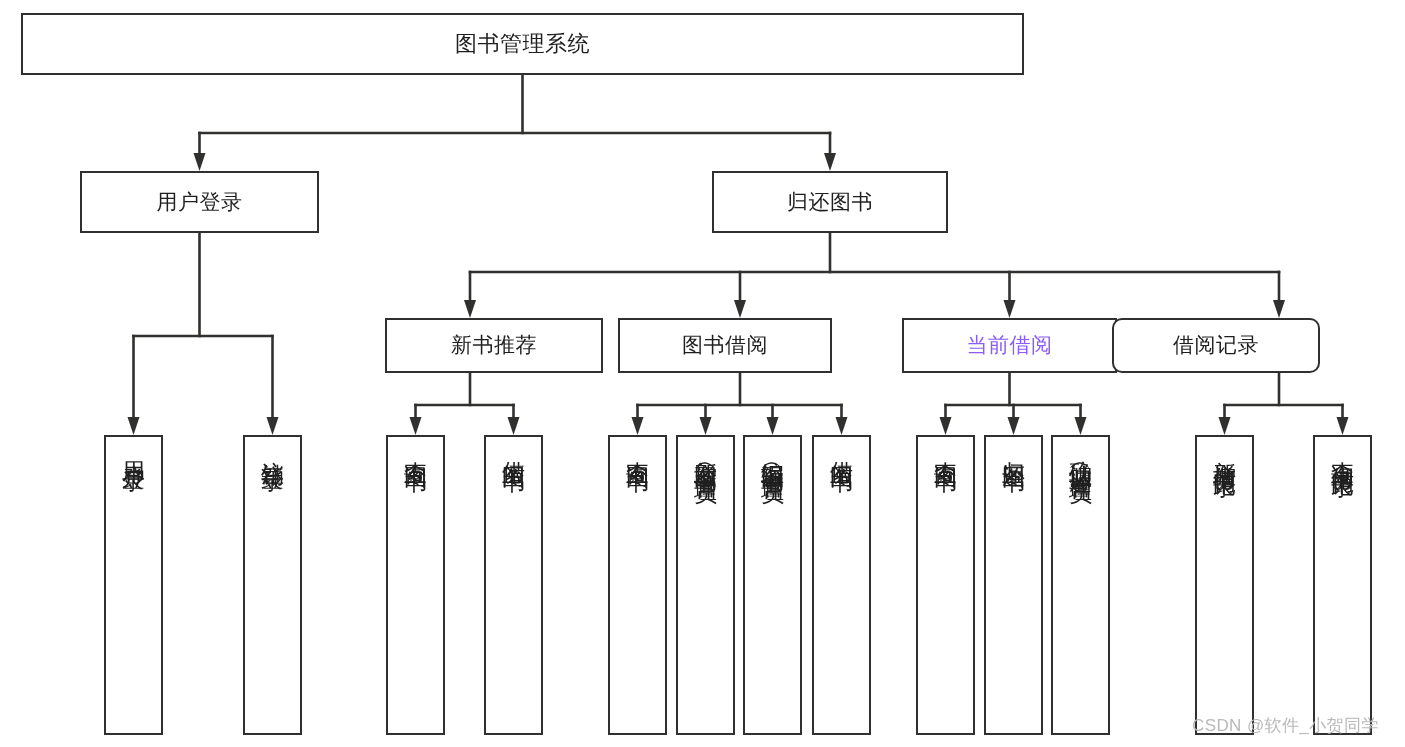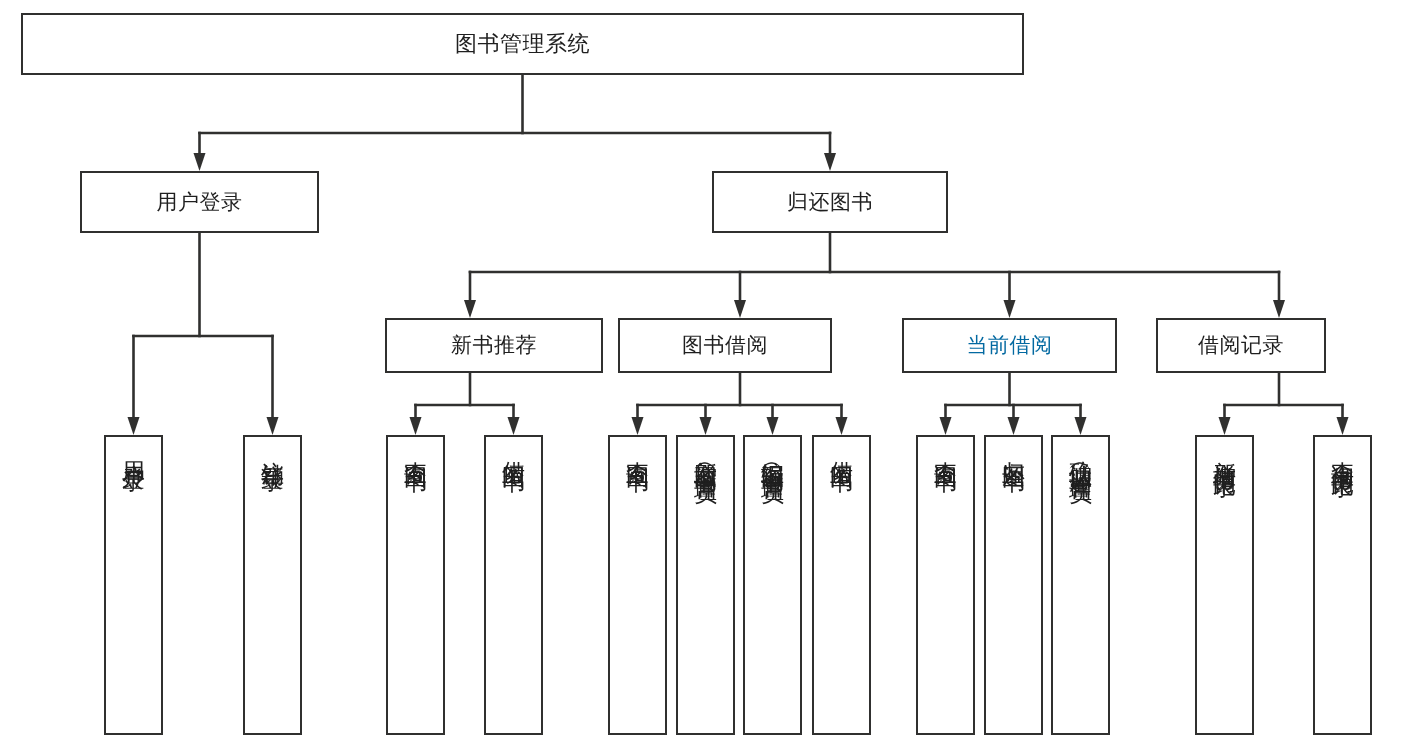--- a/index.html
+++ b/index.html
@@ -142,23 +142,23 @@
       <div class="node horizontal" style="left: 712px; top: 171px; width: 236px; height: 62px; border-color: rgb(48, 48, 47); background: rgb(255, 255, 255);">
         <span class="label" style="color: rgb(31, 31, 31);">归还图书</span>
       </div>
       <div class="node horizontal" style="left: 361px; top: 318px; width: 218px; height: 55px; border-color: rgb(48, 48, 47); background: rgb(255, 255, 255); margin-left: 24px;">
         <span class="label" style="color: rgb(31, 31, 31);">新书推荐</span>
       </div>
       <div class="node horizontal" style="left: 618px; top: 318px; width: 214px; height: 55px; border-color: rgb(48, 48, 47); background: rgb(255, 255, 255);">
         <span class="label" style="color: rgb(31, 31, 31);">图书借阅</span>
       </div>
       <div class="node horizontal" style="left: 902px; top: 318px; width: 215px; height: 55px; border-color: rgb(48, 48, 47); background: rgb(255, 255, 255);">
-        <span class="label" style="color: #0369a1;">当前借阅</span>
-      </div>
-      <div class="node horizontal" style="left: 1156px; top: 318px; width: 170px; height: 55px; border-color: rgb(48, 48, 47); background: rgb(255, 255, 255);">
+        <span class="label" style="color: #8b5cf6;">当前借阅</span>
+      </div>
+      <div class="node horizontal" style="left: 1112px; top: 318px; width: 208px; height: 55px; border-color: rgb(48, 48, 47); background: rgb(255, 255, 255); border-radius: 10px;">
         <span class="label" style="color: rgb(31, 31, 31);">借阅记录</span>
       </div>
       <div class="node vertical" style="left: 104px; top: 435px; width: 59px; height: 300px; border-color: rgb(48, 48, 47); background: rgb(255, 255, 255);">
         <span class="label" style="color: rgb(31, 31, 31);">用户登录</span>
       </div>
       <div class="node vertical" style="left: 243px; top: 435px; width: 59px; height: 300px; border-color: rgb(48, 48, 47); background: rgb(255, 255, 255);">
         <span class="label" style="color: rgb(31, 31, 31);">注销登录</span>
       </div>
       <div class="node vertical" style="left: 386px; top: 435px; width: 59px; height: 300px; border-color: rgb(48, 48, 47); background: rgb(255, 255, 255);">
         <span class="label" style="color: rgb(31, 31, 31);">查询图书</span>
@@ -187,13 +187,14 @@
       <div class="node vertical" style="left: 1051px; top: 435px; width: 59px; height: 300px; border-color: rgb(48, 48, 47); background: rgb(255, 255, 255);">
         <span class="label" style="color: rgb(31, 31, 31);">确认归还（管理员）</span>
       </div>
       <div class="node vertical" style="left: 1195px; top: 435px; width: 59px; height: 300px; border-color: rgb(48, 48, 47); background: rgb(255, 255, 255);">
         <span class="label" style="color: rgb(31, 31, 31);">新增借阅记录</span>
       </div>
       <div class="node vertical" style="left: 1313px; top: 435px; width: 59px; height: 300px; border-color: rgb(48, 48, 47); background: rgb(255, 255, 255);">
         <span class="label" style="color: rgb(31, 31, 31);">查询借阅记录</span>
       </div>
     </div>
+  <div class="watermark">CSDN @软件_小贺同学</div>
 </div>
 
 </body></html>

